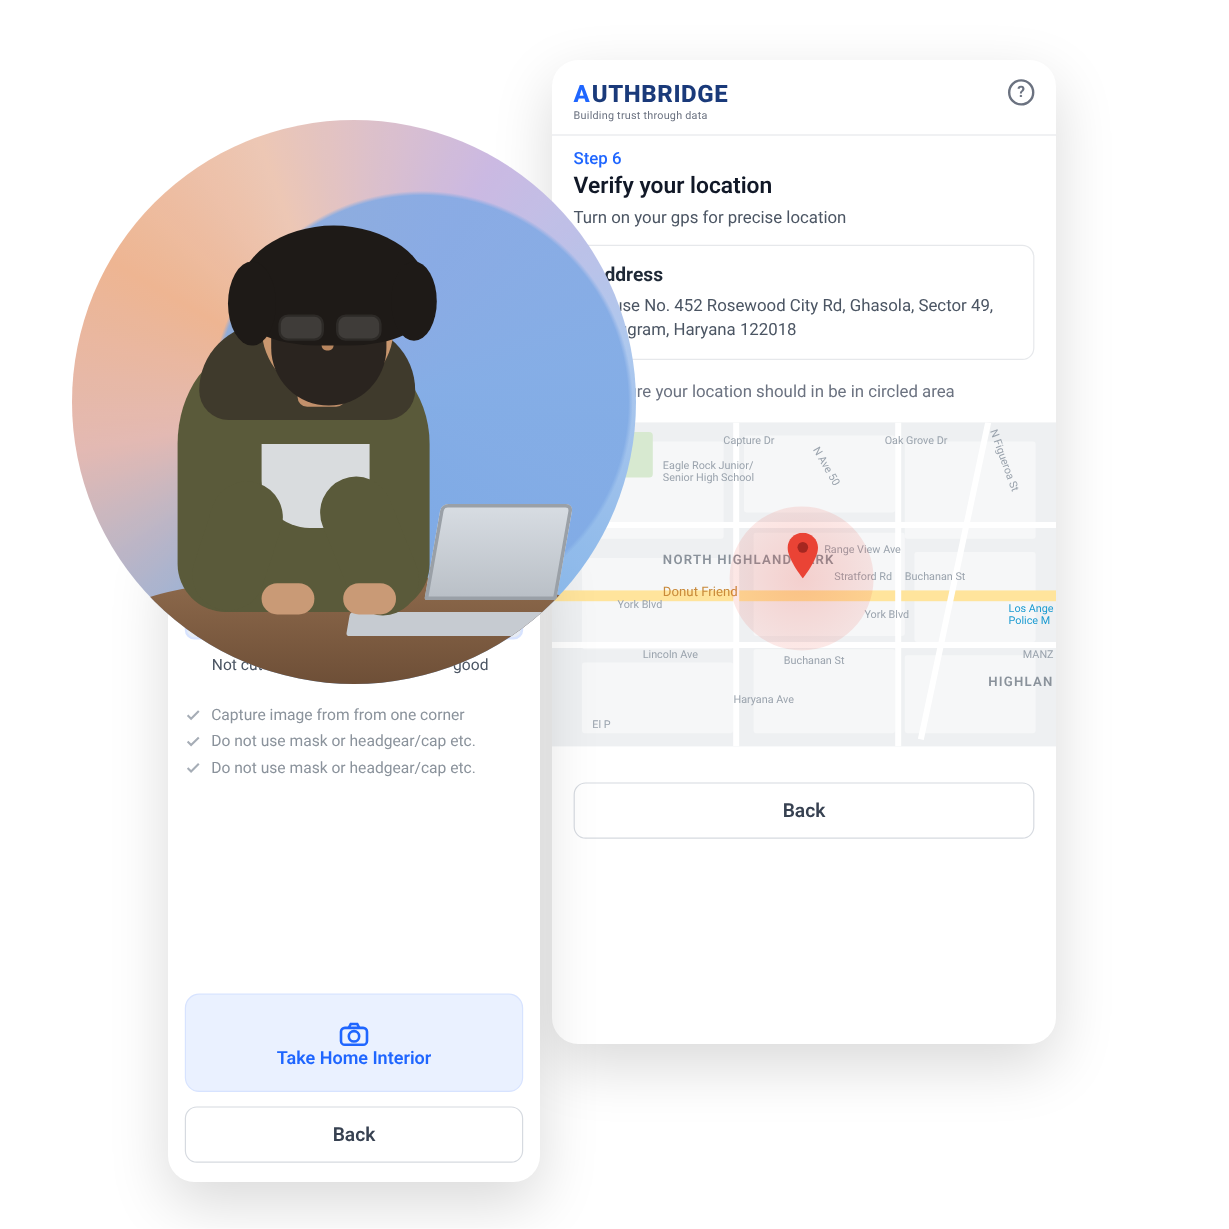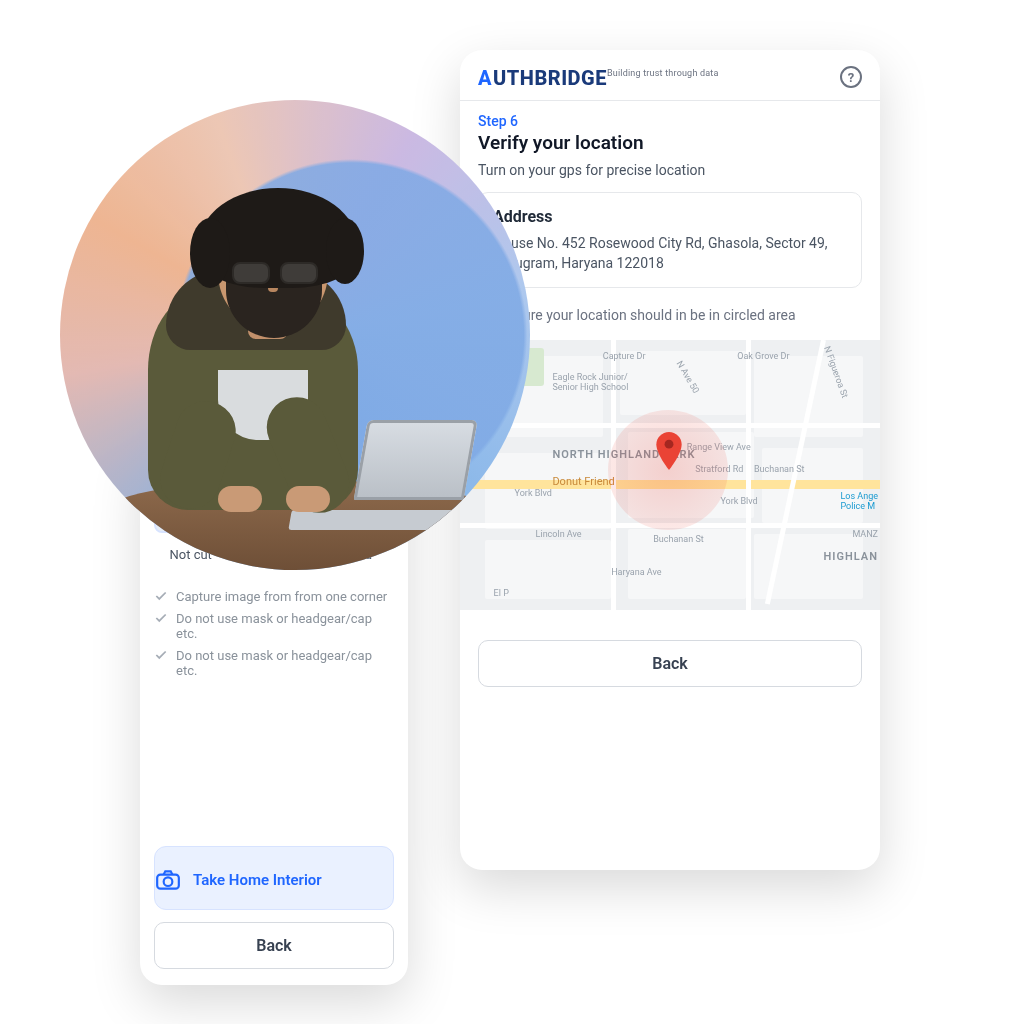--- a/index.html
+++ b/index.html
@@ -26,21 +26,21 @@
     display: flex;
     flex-direction: column;
   }
   .phone-right .header {
     padding: 16px 18px 10px;
     border-bottom: 1px solid #e6e8eb;
     display: flex;
     align-items: flex-start;
     justify-content: space-between;
   }
-  .logo { display: flex; flex-direction: row; }
+  .logo { display: flex; flex-direction: column; }
   .logo-main { font-weight: 800; font-size: 20px; letter-spacing: .5px; color: #1a3a7a; }
   .logo-main .accent { color: #1f66ff; margin-right: 1px; }
   .logo-sub { font-size: 9px; color: #6b7280; margin-top: 2px; letter-spacing: .2px; }
   .help-icon {
     width: 22px; height: 22px; border: 2px solid #6b7280; border-radius: 50%;
     display: flex; align-items: center; justify-content: center;
     font-size: 13px; color: #6b7280; font-weight: 700;
   }
   .step-block { padding: 12px 18px 0; }
   .step-label { font-size: 14px; color: #1f66ff; font-weight: 500; }
@@ -100,21 +100,21 @@
   .btn-primary { background: #1f66ff; color: #fff; border: none; }
   .btn-outline {
     background: #fff; color: #374151; border: 1px solid #d6dae0; margin-top: 12px;
   }
 
   
   .phone-left {
     position: absolute;
     left: 140px;
     top: 445px;
-    width: 268px;
+    width: 310px;
     height: 540px;
     background: #fff;
     border-radius: 22px;
     box-shadow: 0 18px 50px rgba(0,0,0,0.15);
     padding: 12px 14px 16px;
     display: flex;
     flex-direction: column;
   }
   .thumbs {
     display: flex; gap: 10px; justify-content: space-between;
@@ -154,21 +154,21 @@
   }
   .tip .chk {
     width: 14px; height: 14px; flex: none; color: #a6adb6;
   }
   .take-card {
     margin-top: auto;
     background: #eaf1ff;
     border: 1px solid #d7e3ff;
     border-radius: 12px;
     padding: 22px 0 18px;
-    display: flex; flex-direction: row; align-items: center; gap: 12px;
+    display: flex; flex-direction: column; align-items: center; gap: 0;
     color: #1f66ff;
     cursor: pointer;
   }
   .take-card .cam { width: 26px; height: 22px; }
   .take-card .take-label { font-size: 15px; font-weight: 600; }
   .phone-left .btn-outline { margin-top: 12px; }
 
   
   .avatar-wrap {
     position: absolute;

